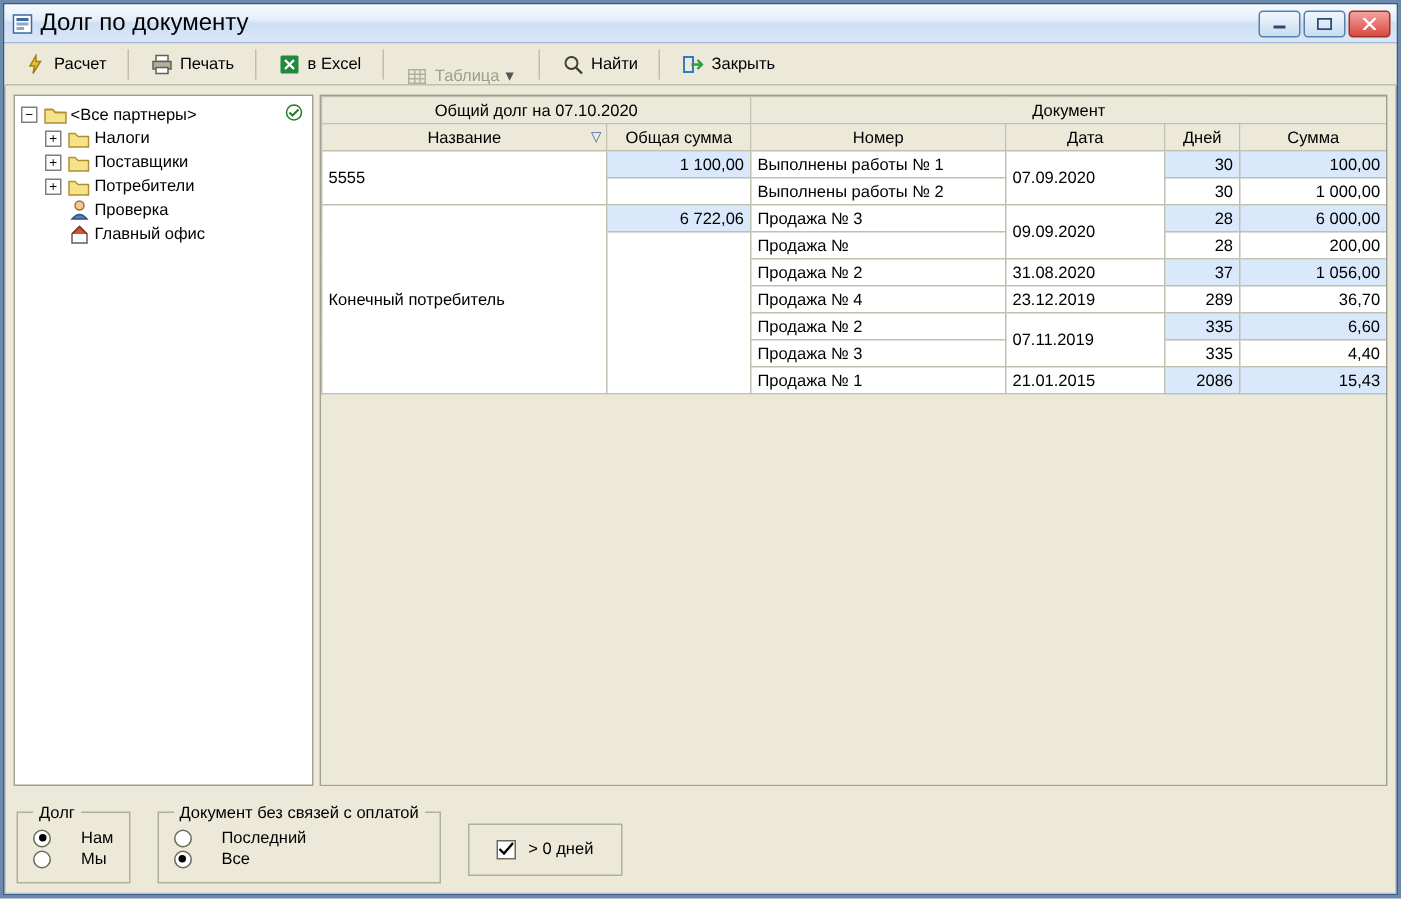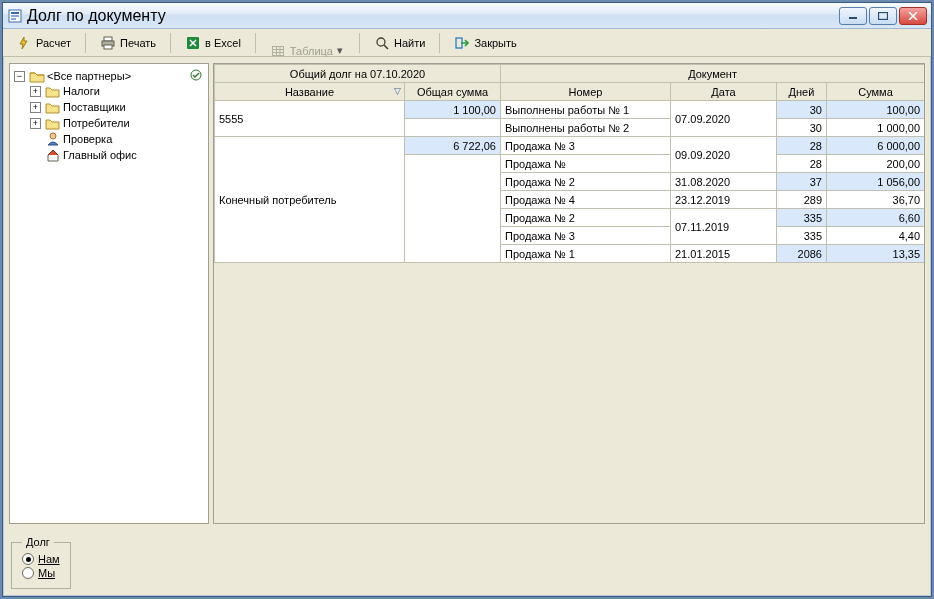--- a/index.html
+++ b/index.html
@@ -33,24 +33,24 @@
   .grid-panel { flex: 1; border: 1px solid #a0a090; background: #fff; display: flex; flex-direction: column; min-width: 0; }
   .grid-wrap { overflow: auto; }
   table.grid { border-collapse: collapse; width: 100%; table-layout: fixed; }
   table.grid th, table.grid td { border: 1px solid #c0c0b0; padding: 2px 4px; height: 18px; font-size: 11px; }
   table.grid th { background: #ECE9D8; font-weight: normal; text-align: center; position: relative; }
   table.grid td { background: #fff; }
   .num { text-align: right; }
   .hl { background: #d9e9fb !important; }
   .sort-ind { position: absolute; right: 3px; top: 3px; font-size: 9px; color: #4060a0; }
   .grid-body-filler { flex: 1; background: #ECE9D8; }
-  .bottom { height: 66px; padding: 6px 8px 8px 8px; display: flex; gap: 18px; align-items: flex-start; flex-direction: column; }
+  .bottom { height: 66px; padding: 6px 8px 8px 8px; display: flex; gap: 18px; align-items: center; }
   fieldset.grp { border: 1px solid #b0b0a0; padding: 4px 10px 8px 10px; margin: 0; }
   fieldset.grp legend { padding: 0 4px; font-size: 11px; }
-  .radio-row { display: flex; align-items: center; gap: 4px; padding: 1px 0; text-decoration: underline; }
+  .radio-row { display: flex; align-items: center; gap: 20px; padding: 1px 0; }
   .radio { width: 12px; height: 12px; border: 1px solid #6a6a5a; border-radius: 50%; display: inline-flex; align-items: center; justify-content: center; background: #fff; }
   .radio.checked::after { content: ""; width: 5px; height: 5px; border-radius: 50%; background: #000; }
   .chkbox-wrap { border: 1px solid #b0b0a0; padding: 10px 18px; display: flex; align-items: center; gap: 8px; margin-top: 8px; }
   .chk { width: 13px; height: 13px; border: 1px solid #6a6a5a; background: #fff; display: inline-flex; align-items: center; justify-content: center; }
   .chk svg { display: block; }
   col.c-name { width: 190px; }
   col.c-total { width: 96px; }
   col.c-num { width: 170px; }
   col.c-date { width: 106px; }
   col.c-days { width: 50px; }
@@ -310,41 +310,52 @@
               </tr>
               <tr>
                 <td>Продажа № 3</td>
                 <td class="num">335</td>
                 <td class="num">4,40</td>
               </tr>
               <tr>
                 <td>Продажа № 1</td>
                 <td>21.01.2015</td>
                 <td class="num hl">2086</td>
-                <td class="num hl">13,35</td>
+                <td class="num hl">15,43</td>
               </tr>
             </tbody>
         </table>
       </div>
       <div class="grid-body-filler"></div>
     </div>
   </div>
 
   <div class="bottom">
     <fieldset class="grp">
       <legend>Долг</legend>
       <div class="radio-row">
           <span class="radio checked"></span>
           <span>Нам</span>
         </div>
       <div class="radio-row">
           <span class="radio"></span>
           <span>Мы</span>
         </div>
     </fieldset>
+    <fieldset class="grp">
+      <legend>Документ без связей с оплатой</legend>
+      <div class="radio-row">
+          <span class="radio"></span>
+          <span>Последний</span>
+        </div>
+      <div class="radio-row">
+          <span class="radio checked"></span>
+          <span>Все</span>
+        </div>
+    </fieldset>
     <div class="chkbox-wrap">
       <span class="chk">
           <svg width="11" height="11">
             <path d="M1 5 L4 8 L10 1" fill="none" stroke="#000" stroke-width="1.6"></path>
           </svg>
         </span>
       <span>&gt; 0 дней</span>
     </div>
   </div>
 

